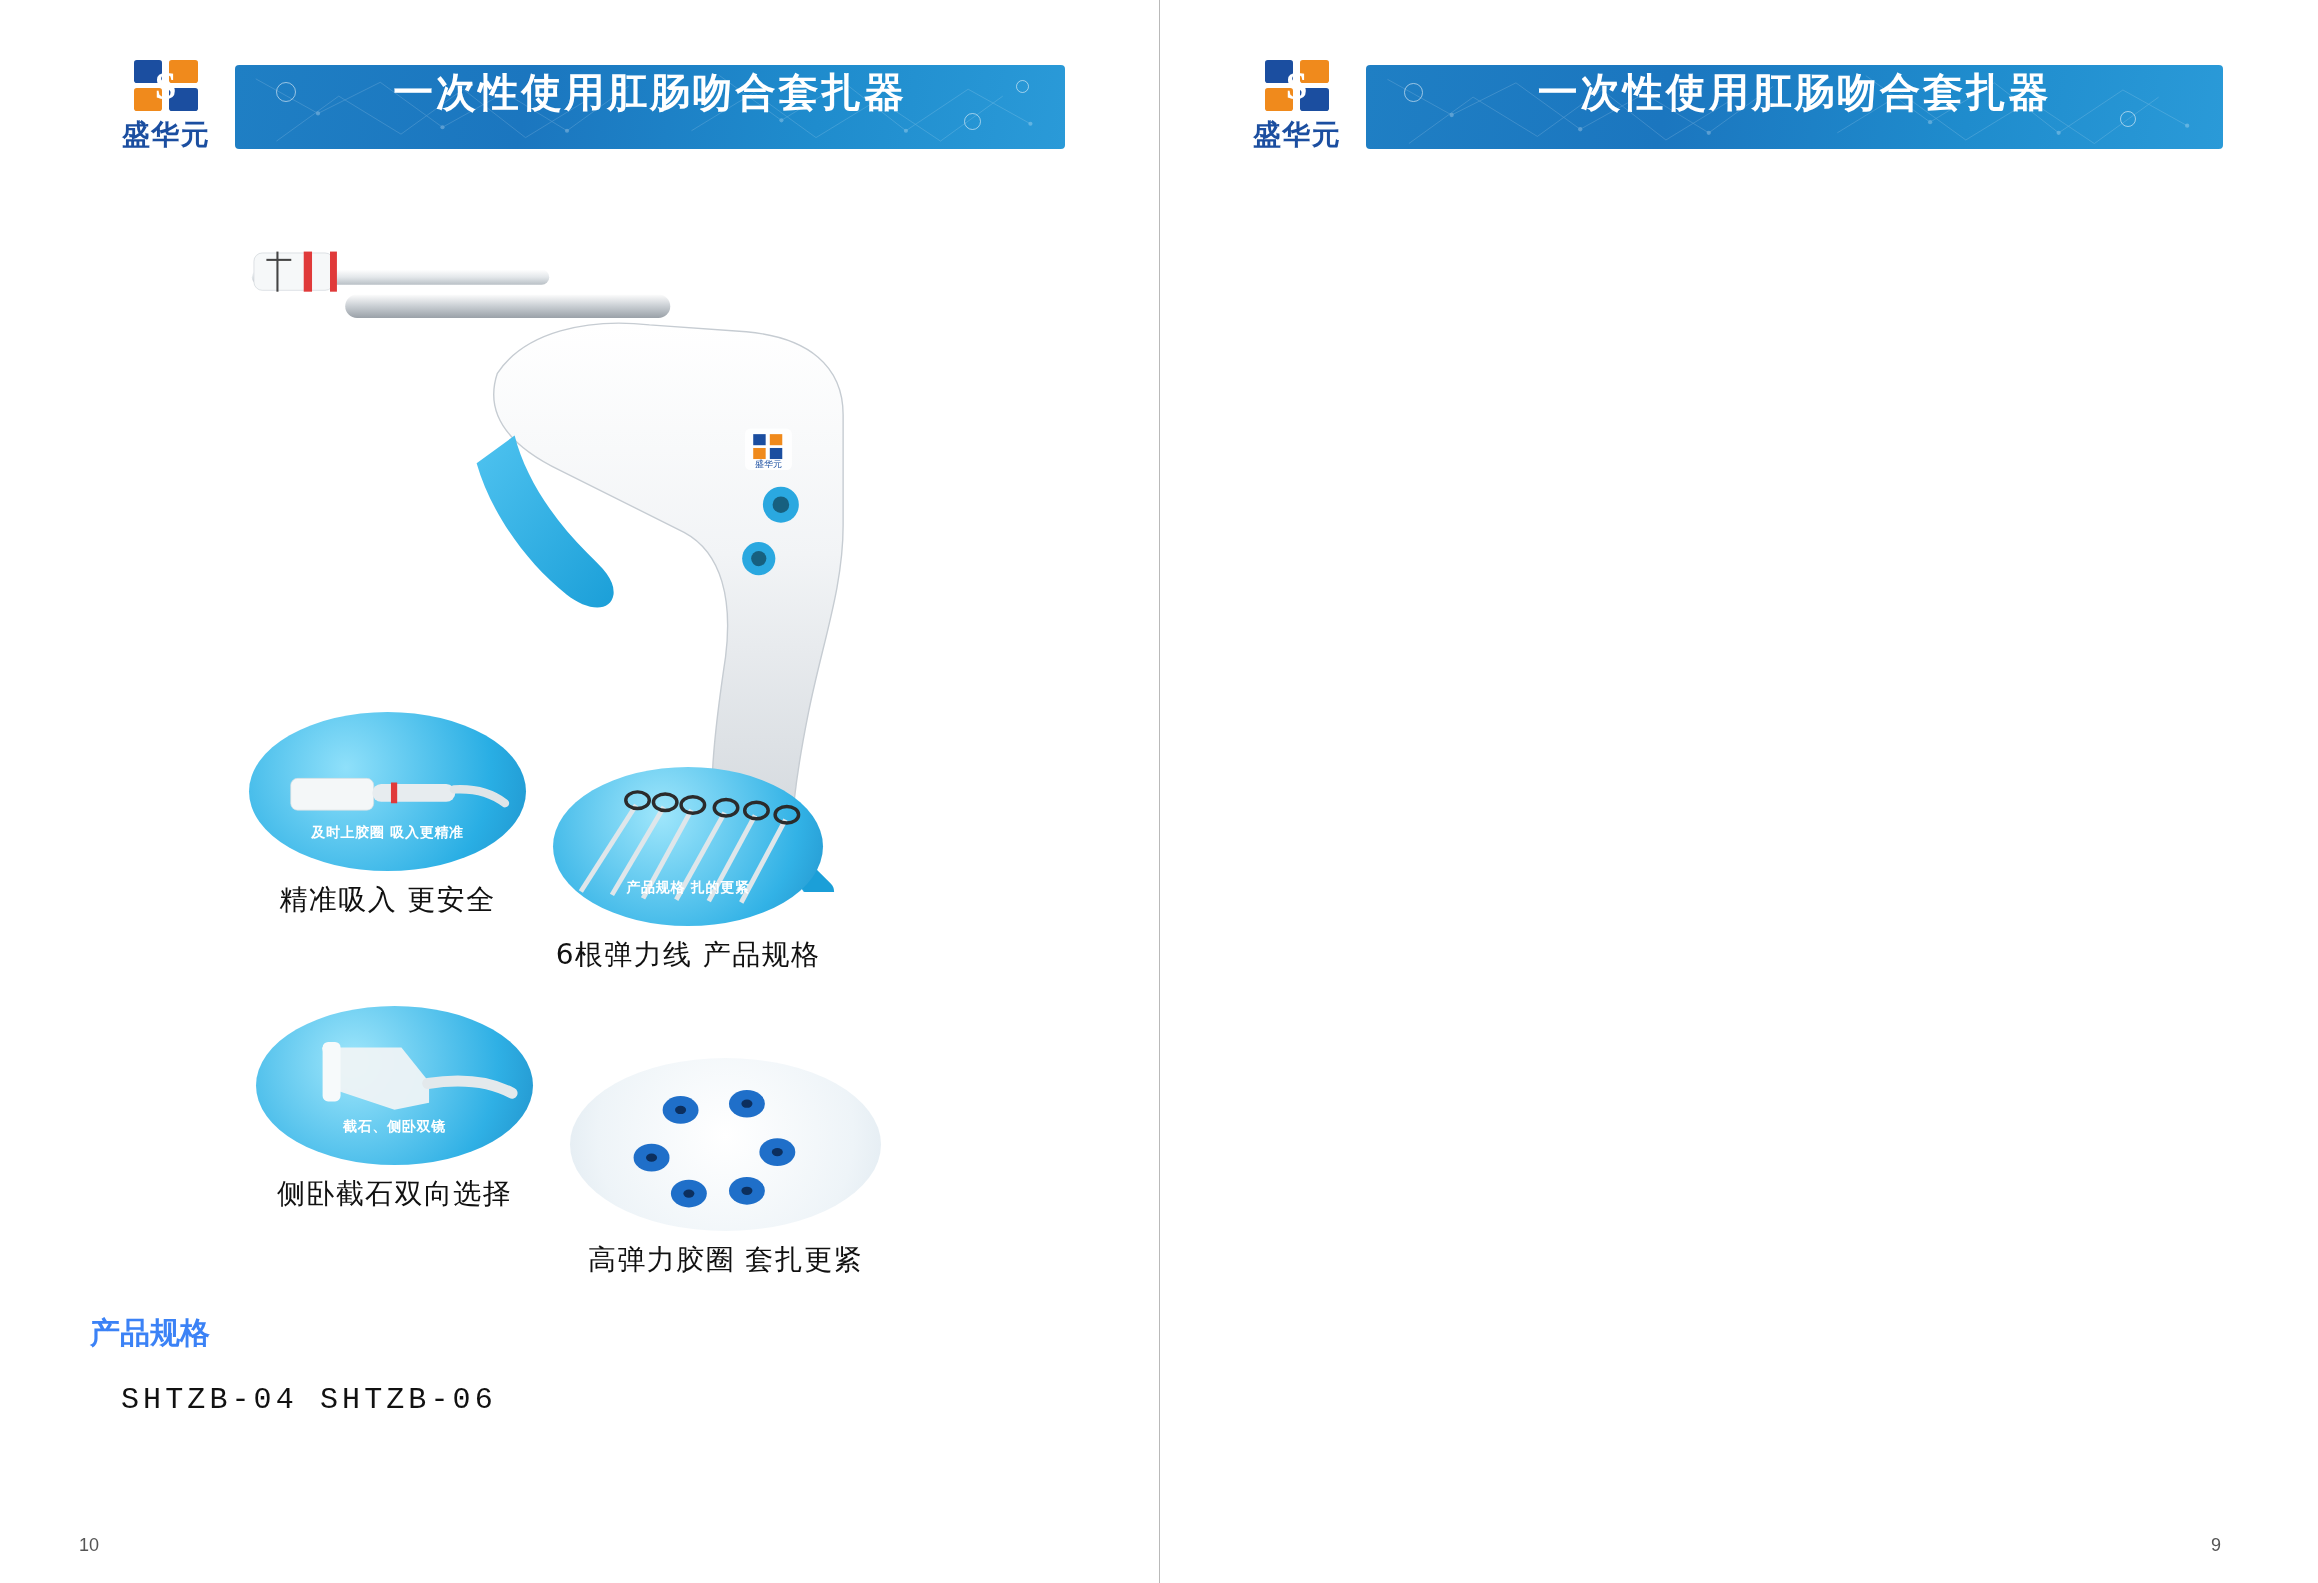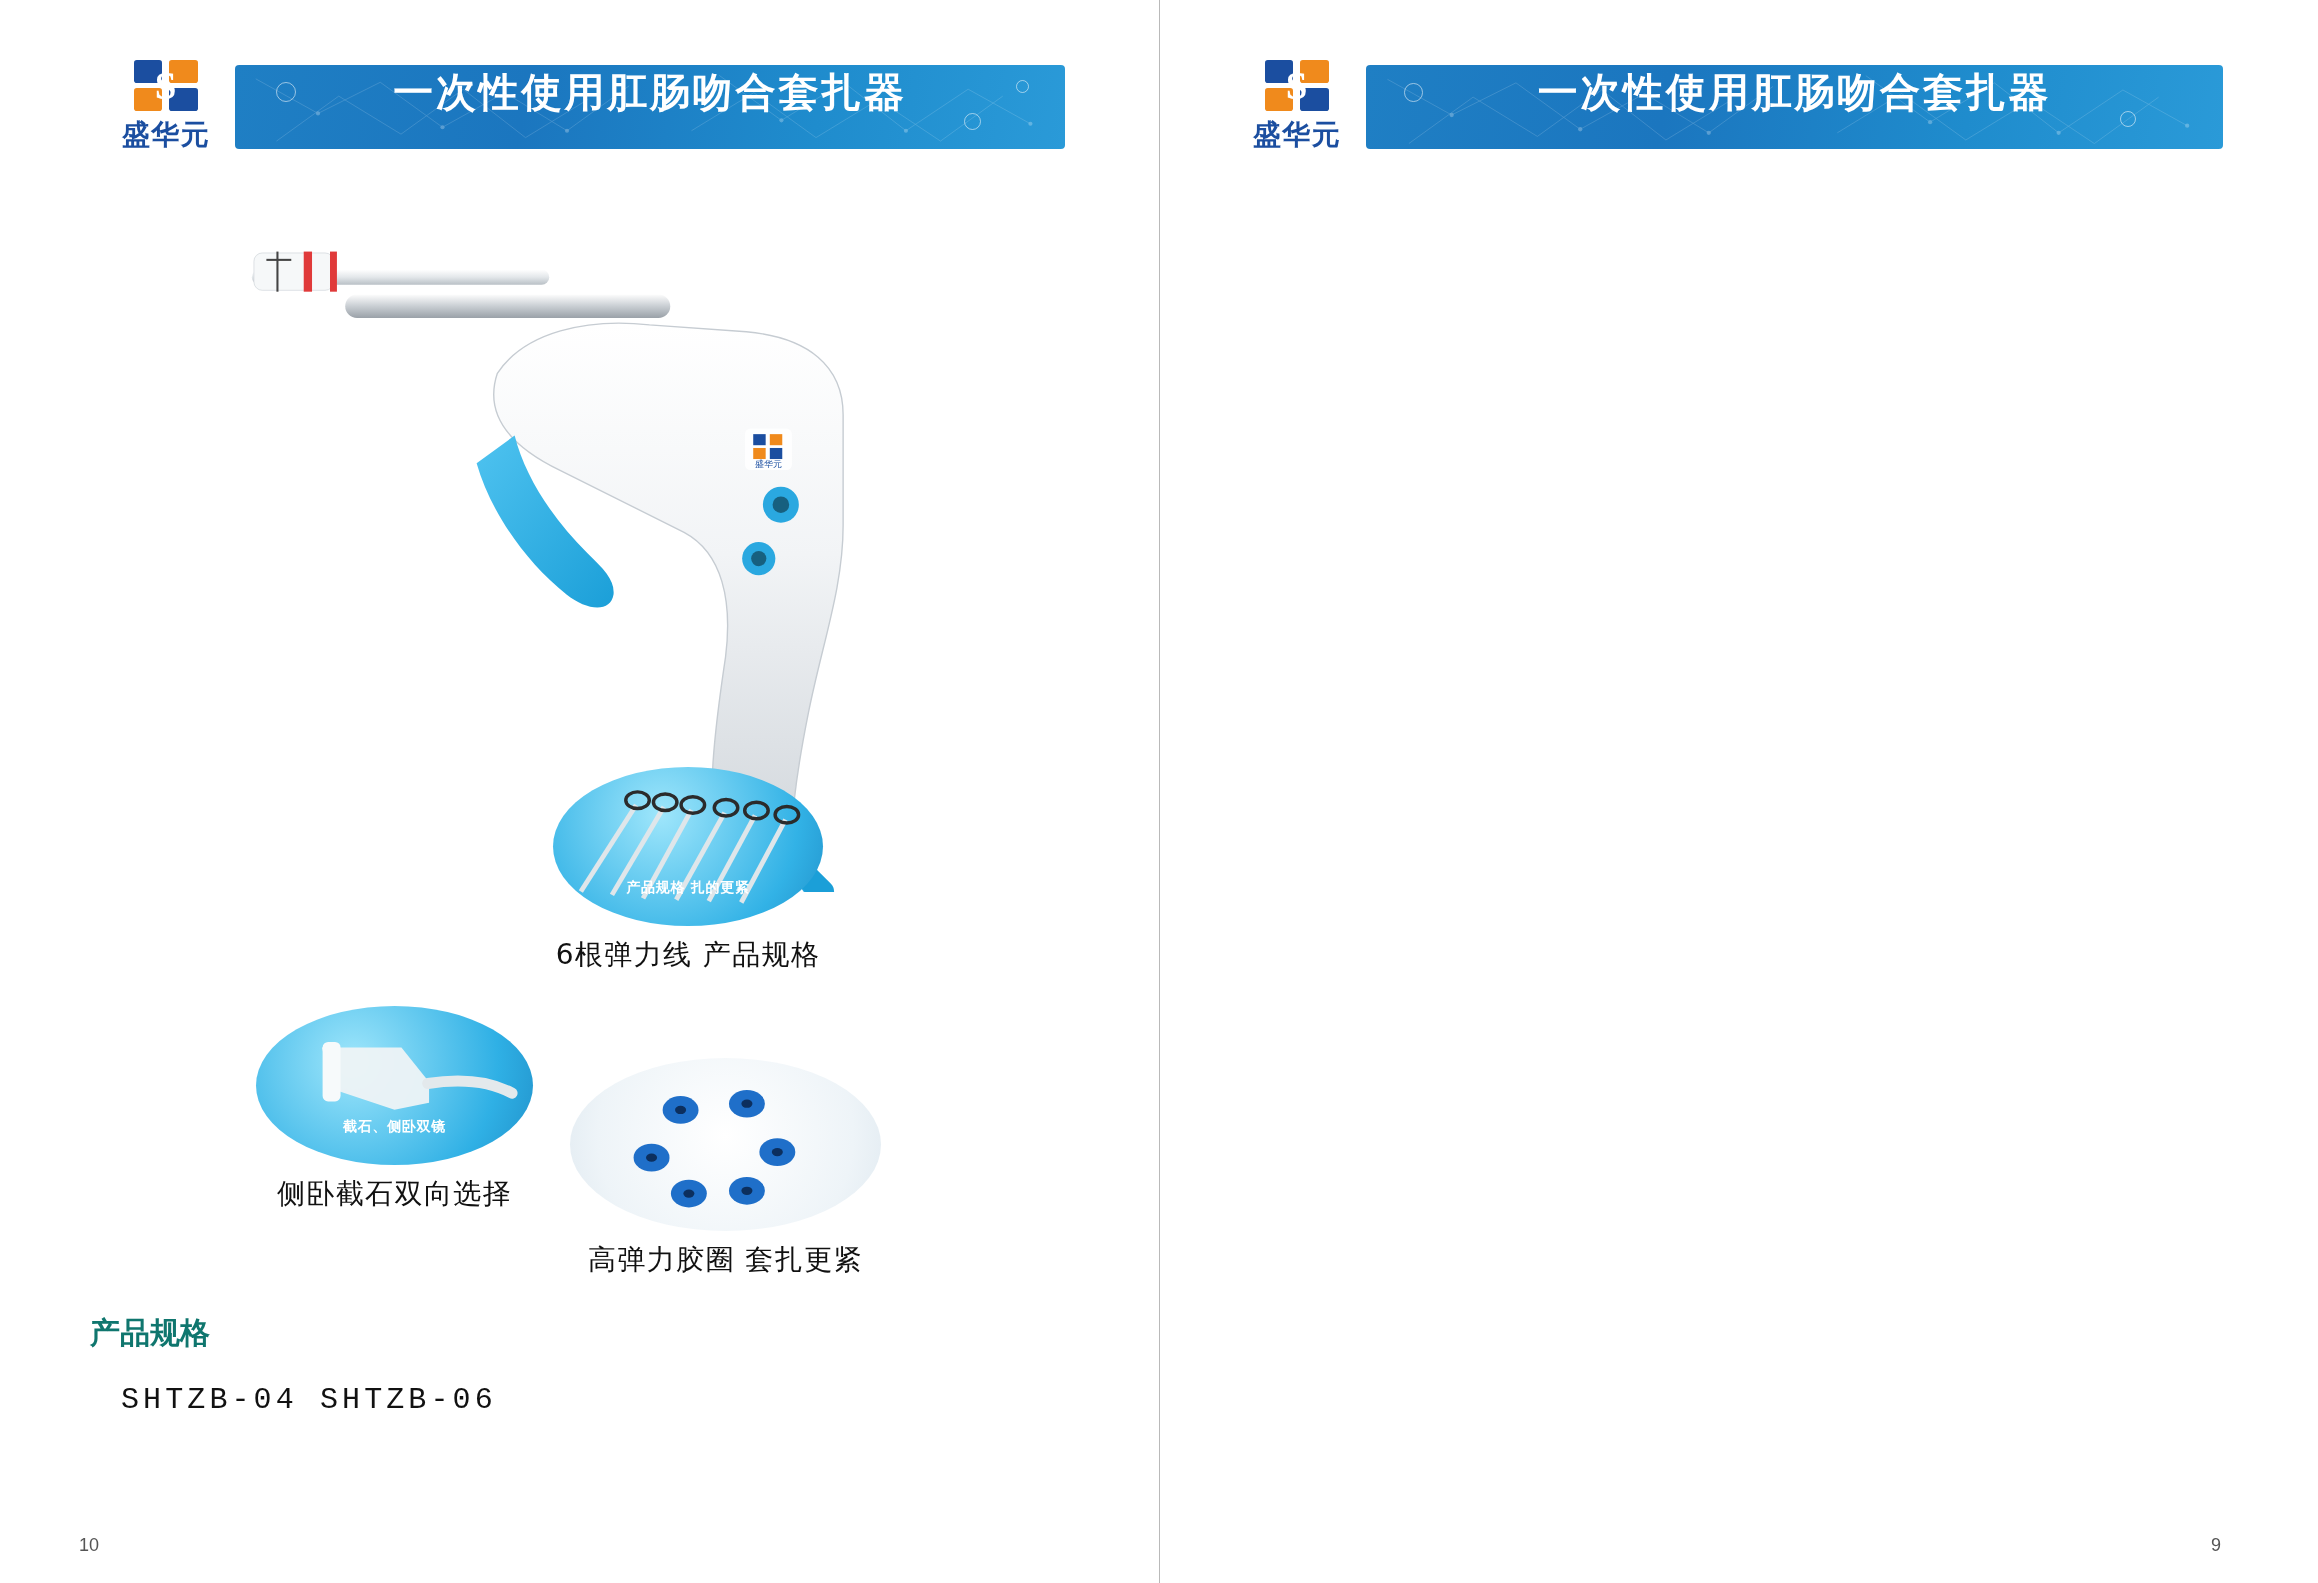--- a/index.html
+++ b/index.html
@@ -27,21 +27,21 @@
   .title-bar .bubble{position:absolute;border:1.4px solid rgba(255,255,255,.55);border-radius:50%;}
   .title-text{position:relative;color:#ffffff;font-size:40px;font-weight:bold;letter-spacing:2.8px;font-family:"DejaVu Sans",sans-serif;}
 
   
   .device-area{position:absolute;left:200px;top:228px;width:816px;height:664px;}
   .feature{position:absolute;text-align:center;}
   .feature-ellipse{border-radius:50%;position:relative;overflow:hidden;}
   .feature-cap{position:absolute;left:0;right:0;bottom:18%;color:#fff;font-size:14px;font-weight:bold;letter-spacing:0.7px;font-family:"DejaVu Sans",sans-serif;}
   .feature-label{margin-top:9.7px;font-size:28px;color:#111;letter-spacing:1.4px;font-family:"DejaVu Sans",sans-serif;}
 
-  .spec-title{position:absolute;left:90px;top:1313px;font-size:30px;font-weight:bold;color:#0f766e;font-family:Liberation Serif, serif;}
+  .spec-title{position:absolute;left:90px;top:1313px;font-size:30px;font-weight:bold;color:#3b82f6;font-family:Liberation Serif, serif;}
   .spec-value{position:absolute;left:121px;top:1383px;font-size:30px;color:#111;letter-spacing:4.1px;font-family:"Liberation Mono",monospace;text-align:center;}
   .pagenum{position:absolute;bottom:28px;font-size:18px;color:#555;font-family:"Liberation Sans",sans-serif;}
   .pagenum.l{left:79px;}
   .pagenum.r{right:97px;}
 </style>
 </head>
 <body>
 
 <div class="spread">
 
@@ -135,20 +135,32 @@
           <rect x="-22" y="-2" width="18" height="16" fill="#f08a1c"></rect>
             <rect x="2" y="-2" width="18" height="16" fill="#1b4ea0"></rect>
           <text x="0" y="26" font-size="13" text-anchor="middle" fill="#1b4ea0">盛华元</text>
         </g>
 
         <path d="M856 868 C862 910 872 935 886 952" stroke="#2aa8e0" stroke-width="30" fill="none" stroke-linecap="round"></path>
         <path d="M880 940 L900 960" stroke="#1b9fd8" stroke-width="34" stroke-linecap="round"></path>
       </svg>
     </div>
 
+    <div class="feature" style="left:249px;top:712px;width:277px;">
+      <div class="feature-ellipse" style="width:277px;height:159px;margin:0 auto;background:radial-gradient(circle at 35% 35%,#8fe0fa,#29aee4 70%,#1f93cc);">
+        <svg viewBox="0 0 400 230" width="277" height="159">
+          <rect x="60" y="96" width="120" height="46" rx="10" fill="#f4f7f8" stroke="#d5dce0"></rect>
+          <rect x="178" y="104" width="120" height="26" rx="13" fill="#e7ecef"></rect>
+          <rect x="205" y="102" width="9" height="30" fill="#e03a3a"></rect>
+          <path d="M296 112 C330 110 352 118 370 132" stroke="#dfe5e8" stroke-width="12" fill="none" stroke-linecap="round"></path>
+        </svg>
+        <div class="feature-cap">及时上胶圈 吸入更精准</div>
+      </div>
+      <div class="feature-label">精准吸入 更安全</div>
+    </div>
 
     <div class="feature" style="left:553px;top:767px;width:270px;">
       <div class="feature-ellipse" style="width:270px;height:159px;margin:0 auto;background:radial-gradient(circle at 40% 30%,#9fe6fb,#32b2e6 70%,#2090c9);">
         <svg viewBox="0 0 390 230" width="270" height="159">
           <g stroke="#dfe6ea" stroke-width="7" fill="none">
             <path d="M40 180 L120 55"></path>
               <path d="M85 185 L160 58"></path>
               <path d="M130 190 L200 62"></path>
             <path d="M178 192 L248 66"></path>
               <path d="M225 194 L292 70"></path>

